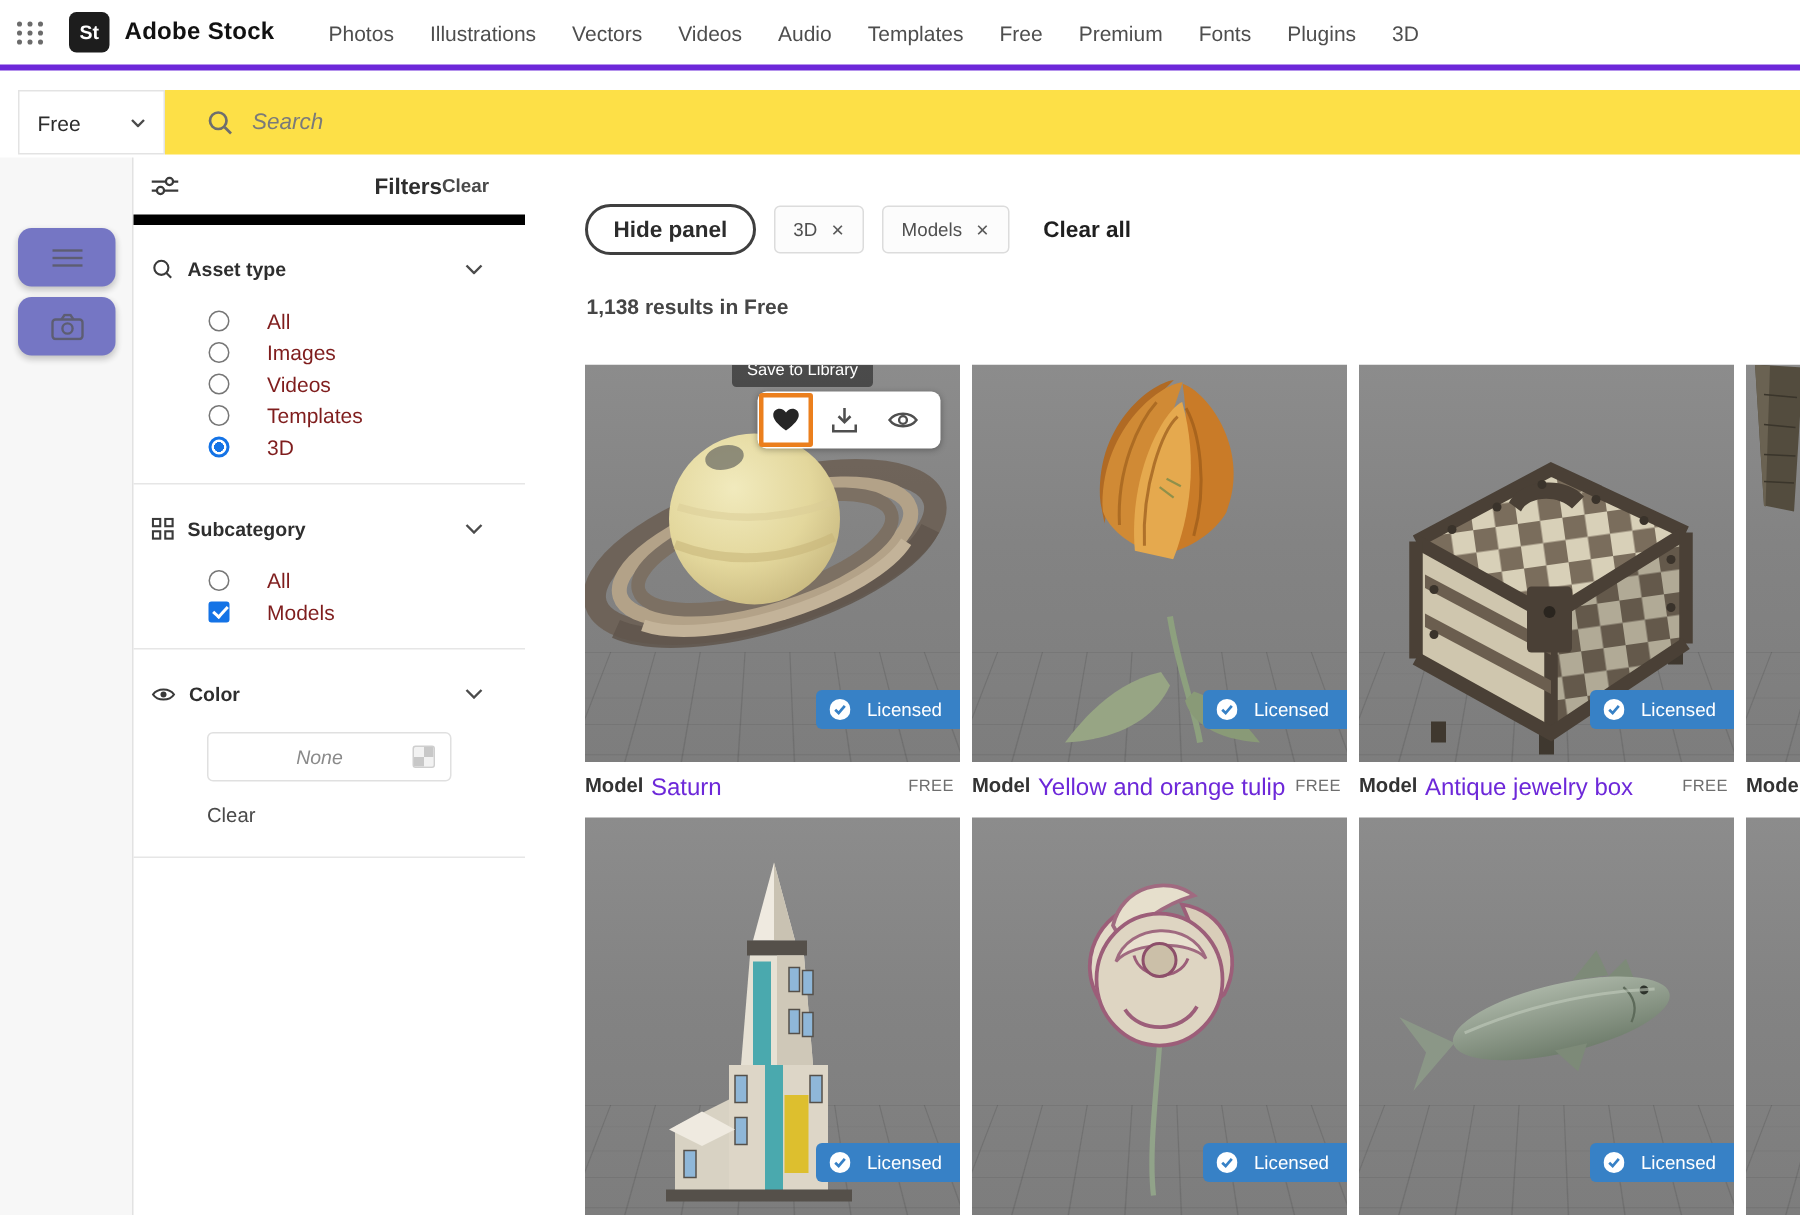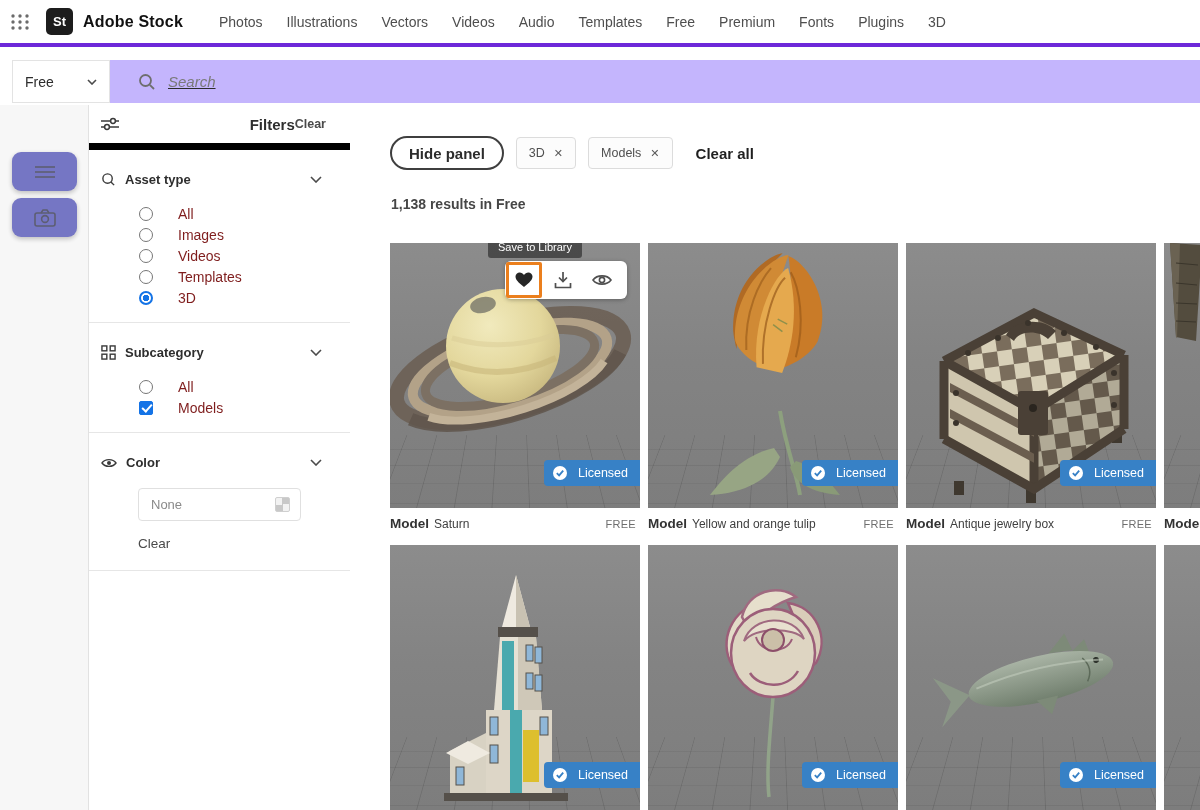--- a/index.html
+++ b/index.html
@@ -15,21 +15,21 @@
             font-size:13px; display:flex; align-items:center; justify-content:center; margin-left:15px; }
   .brand { font-size:16px; font-weight:bold; color:#111; margin-left:10px; letter-spacing:.2px; }
   .navlinks { display:flex; align-items:center; margin-left:24px; }
   .navlinks a { font-size:14px; color:#4e4e4e; text-decoration:none; padding:0 12px; white-space:nowrap; }
 
   
   .searchrow { position:absolute; top:60px; left:12px; right:0; height:43px; display:flex; }
   .cat-select { width:98px; height:100%; background:#fff; border:1px solid #e3e3e3; display:flex;
                 align-items:center; padding:0 12px; font-size:14px; color:#2c2c2c; cursor:pointer; }
   .cat-select .lbl { flex:1; }
-  .searchbox { flex:1; height:100%; background:#c4b5fd; display:flex; align-items:center; padding-left:28px;text-decoration:underline; }
+  .searchbox { flex:1; height:100%; background:#fde047; display:flex; align-items:center; padding-left:28px; }
   .searchbox input { border:none; outline:none; background:transparent; font-style:italic; font-size:15px;
                      color:#5c5c5c; margin-left:12px; width:400px; font-family:"Liberation Sans", sans-serif; }
   .searchbox input::placeholder { color:#7a7a7a; font-style:italic; }
 
   
   .main { position:absolute; top:105px; left:0; width:1200px; height:705px; }
   .gutter { position:absolute; left:0; top:0; width:88px; height:100%; background:#f7f7f7; }
   .overlay-btn { position:absolute; left:12px; width:65px; height:39px; background:#6a6cc0; border-radius:9px;
                  box-shadow:0 2px 5px rgba(0,0,0,.25); display:flex; align-items:center; justify-content:center;
                  cursor:pointer; z-index:5; opacity:.92; }
@@ -51,21 +51,21 @@
   .radio.sel { border:2px solid #1473E6;
                background:radial-gradient(circle,#1473E6 0 3.2px,#fff 3.4px); }
   .checkbox { position:relative; width:14px; height:14px; border:1.5px solid #767676; border-radius:2px;
               background:#fff; flex:none; }
   .checkbox.checked { background:#1473E6; border-color:#1473E6; }
   .checkbox.checked::after { content:""; position:absolute; left:4px; top:0.5px; width:4px; height:8px;
               border:solid #fff; border-width:0 2px 2px 0; transform:rotate(42deg); }
   .f-divider { border-bottom:1px solid #e6e6e6; margin-top:14px; }
   .color-input { margin:15px 0 0 49px; width:163px; height:33px; border:1px solid #e0e0e0; border-radius:4px;
                  background:#fff; display:flex; align-items:center; padding:0 10px 0 12px; cursor:text; }
-  .color-input .ph { flex:1; font-size:13px; color:#8a8a8a; }
+  .color-input .ph { flex:1; font-style:italic; font-size:13px; color:#8a8a8a;text-align:center; }
   .checker { width:15px; height:15px; border:1px solid #cfcfcf; border-radius:2px;
              background:conic-gradient(#c8c8c8 25%, #f2f2f2 0 50%, #c8c8c8 0 75%, #f2f2f2 0); cursor:pointer; }
   .color-clear { margin:15px 0 0 49px; font-size:13.5px; color:#4a4a4a; cursor:pointer; display:inline-block; }
 
   
   .content { position:absolute; left:390px; top:0; right:0; height:100%; }
   .chips-row { position:absolute; top:31px; left:0; display:flex; align-items:center; }
   .hide-panel { height:34px; border:2px solid #3f3f3f; border-radius:18px; background:#fff; padding:0 17px;
                 font-size:15px; font-weight:bold; color:#2c2c2c; display:flex; align-items:center; cursor:pointer;
                 font-family:"Liberation Sans", sans-serif; }
@@ -84,21 +84,21 @@
            background-image:linear-gradient(rgba(25,25,25,.15) 1.5px,transparent 1.5px),
                             linear-gradient(90deg,rgba(25,25,25,.15) 1.5px,transparent 1.5px);
            background-size:40px 40px;
            transform:perspective(480px) rotateX(52deg); transform-origin:50% 100%; }
   .thumb > svg.model { position:absolute; inset:0; z-index:1; }
   .badge { position:absolute; right:0; bottom:22px; z-index:2; background:#3781C6; color:#fff;
            font-size:12.5px; display:flex; align-items:center; gap:11px; padding:6px 12px 6px 9px;
            border-radius:4px 0 0 4px; }
   .caption { height:37px; display:flex; align-items:flex-start; padding-top:8px; }
   .caption .type { font-size:13.5px; font-weight:bold; color:#333; }
-  .caption .name { font-size:12px; color:#404040; margin-left:5px; margin-top:1px; flex:1;
+  .caption .name { font-size:16px; color:#6d28d9; margin-left:5px; margin-top:1px; flex:1;
                    white-space:nowrap; overflow:hidden; }
   .caption .price { font-size:11px; color:#6e6e6e; margin-top:2px; margin-right:4px; letter-spacing:.3px; }
 
   
   .tooltip { position:absolute; left:98px; top:-6px; z-index:4; background:rgba(72,72,72,.96); color:#fff;
              font-size:11px; padding:4px 10px 5px; border-radius:3px; white-space:nowrap; }
   .action-bar { position:absolute; left:115px; top:18px; z-index:3; width:122px; height:38px; background:#fff;
                 border-radius:6px; box-shadow:0 1px 4px rgba(0,0,0,.3); display:flex; align-items:center; }
   .act-btn { width:36px; height:36px; display:flex; align-items:center; justify-content:center; cursor:pointer; }
   .act-btn.save { border:3px solid #EB7F1D; border-radius:2px; margin-left:1px; background:#fff; }

